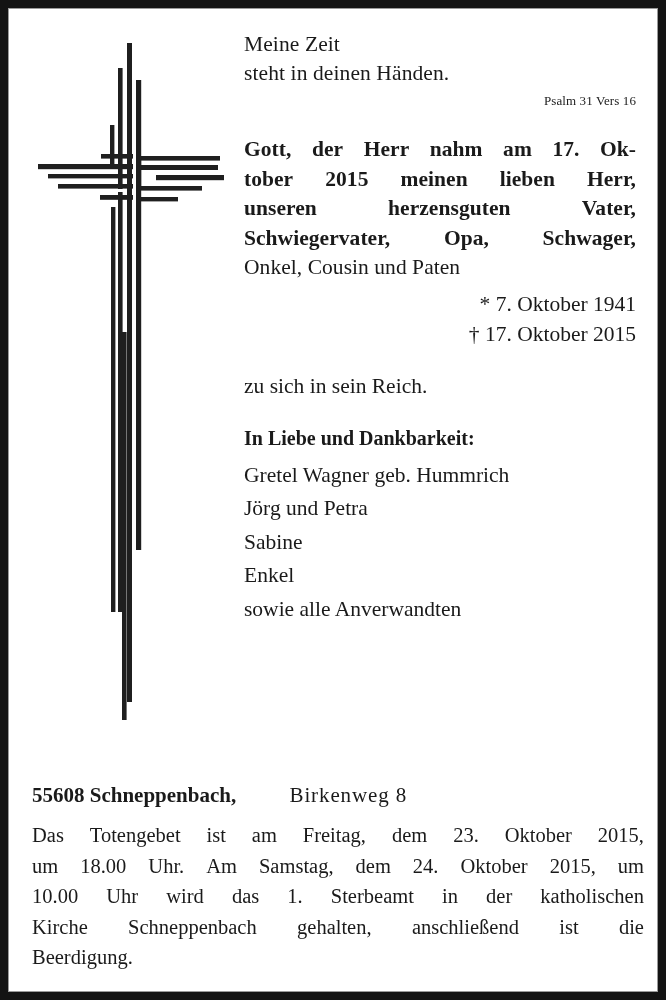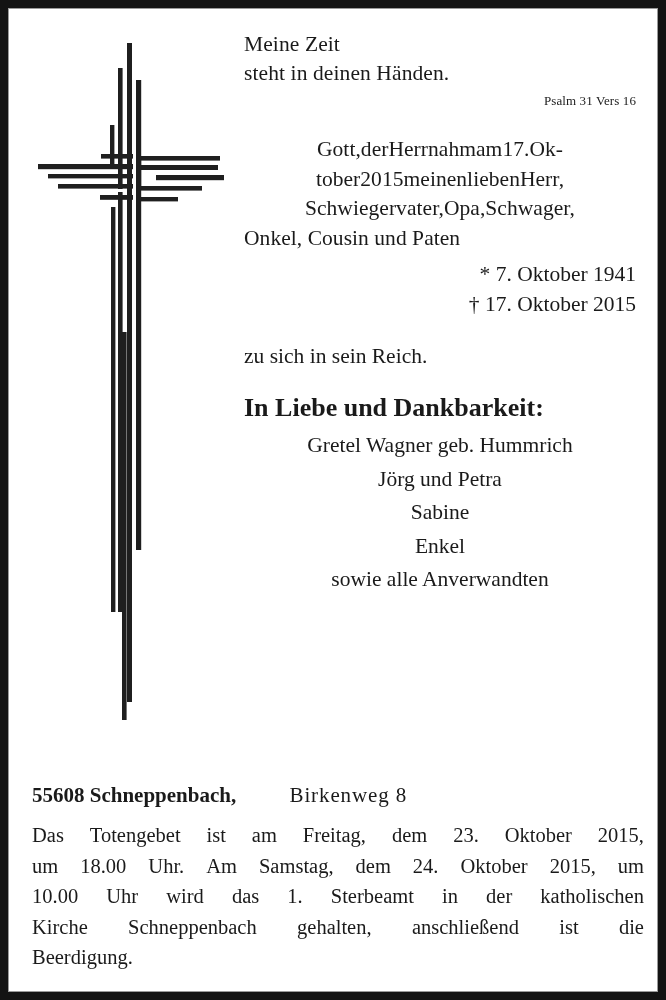--- a/index.html
+++ b/index.html
@@ -82,21 +82,22 @@
     margin-top: 22px;
     font-size: 21.5px;
     line-height: 29.5px;
     text-align: justify;
     text-align-last: left;
     letter-spacing: 0.05px;
   }
   .lead .ln { display: block; }
   .lead .just {
     display: flex;
-    justify-content: center;
+    justify-content: space-between;
+    font-weight: bold;
   }
 
   .name {
     margin-top: 30px;
     text-align: center;
     font-size: 41px;
     font-weight: bold;
     line-height: 46px;
     letter-spacing: 0.2px;
   }
@@ -107,29 +108,28 @@
     margin-top: 6px;
   }
 
   .closing {
     margin-top: 22px;
     font-size: 21.5px;
     line-height: 30px;
   }
   .thanks {
     margin-top: 22px;
-    font-size: 26px;
+    font-size: 20px;
     font-weight: bold;
     line-height: 30px;
   }
   .family {
     margin-top: 6px;
     font-size: 21.5px;
     line-height: 33.5px;
-    text-align: center;
   }
   .family .ln { display: block; }
 
   
   .bottom {
     position: absolute;
     left: 28px;
     top: 780px;
     width: 612px;
   }
@@ -213,20 +213,25 @@
           <span>am</span>
           <span>17.</span>
           <span>Ok-</span>
         </span>
         <span class="ln just">
           <span>tober</span>
           <span>2015</span>
           <span>meinen</span>
           <span>lieben</span>
           <span>Herr,</span>
+        </span>
+        <span class="ln just">
+          <span>unseren</span>
+          <span>herzensguten</span>
+          <span>Vater,</span>
         </span>
         <span class="ln just">
           <span>Schwiegervater,</span>
           <span>Opa,</span>
           <span>Schwager,</span>
         </span>
         <span class="ln">Onkel, Cousin und Paten</span>
       </div>
 
 

